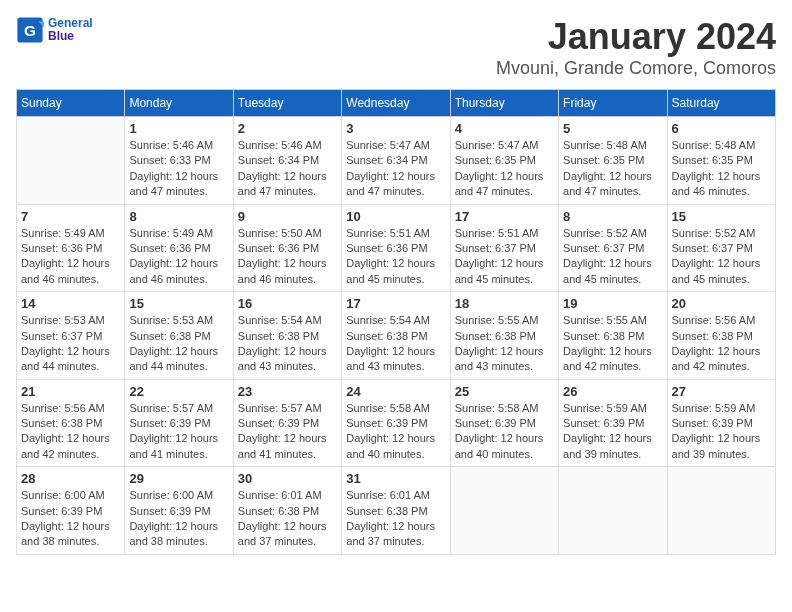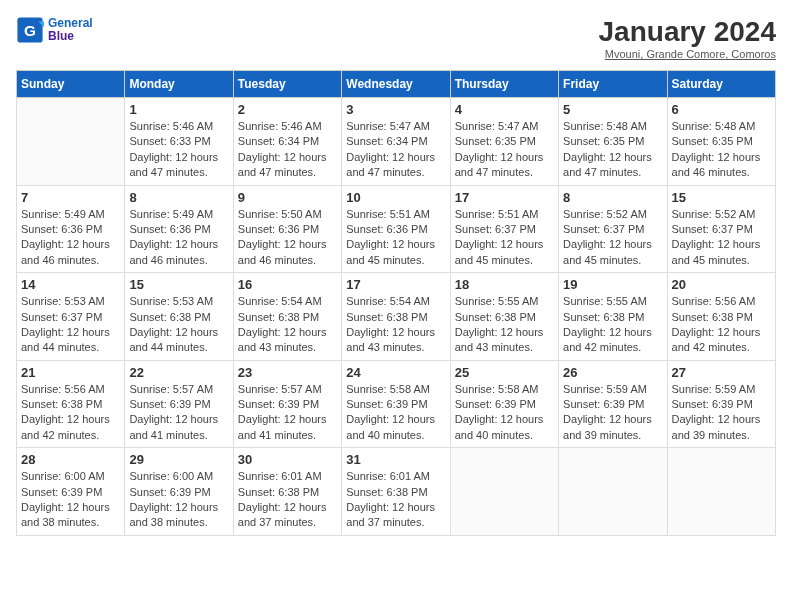--- a/index.html
+++ b/index.html
@@ -31,41 +31,40 @@
       color: #1565c0;
     }
     .logo-icon {
       width: 28px;
       height: 28px;
     }
     .title-block {
       text-align: right;
     }
     .calendar-title {
-      font-size: 28px;
+      font-size: 36px;
       font-weight: bold;
       color: #333;
     }
     .calendar-subtitle {
-      font-size: 11px;
+      font-size: 18px;
       color: #555;
-      text-decoration: underline;
     }
     table {
       width: 100%;
       border-collapse: collapse;
       font-size: 11px;
     }
     thead tr th {
       background-color: #1565c0;
       color: #fff;
       padding: 6px 4px;
       text-align: left;
       font-size: 12px;
-      font-weight: bold;
+      font-weight: normal;
       border: 1px solid #ccc;
     }
     tbody tr td {
       border: 1px solid #ddd;
       vertical-align: top;
       padding: 4px;
       width: calc(100% / 7);
       min-height: 80px;
       background: #fff;
     }

